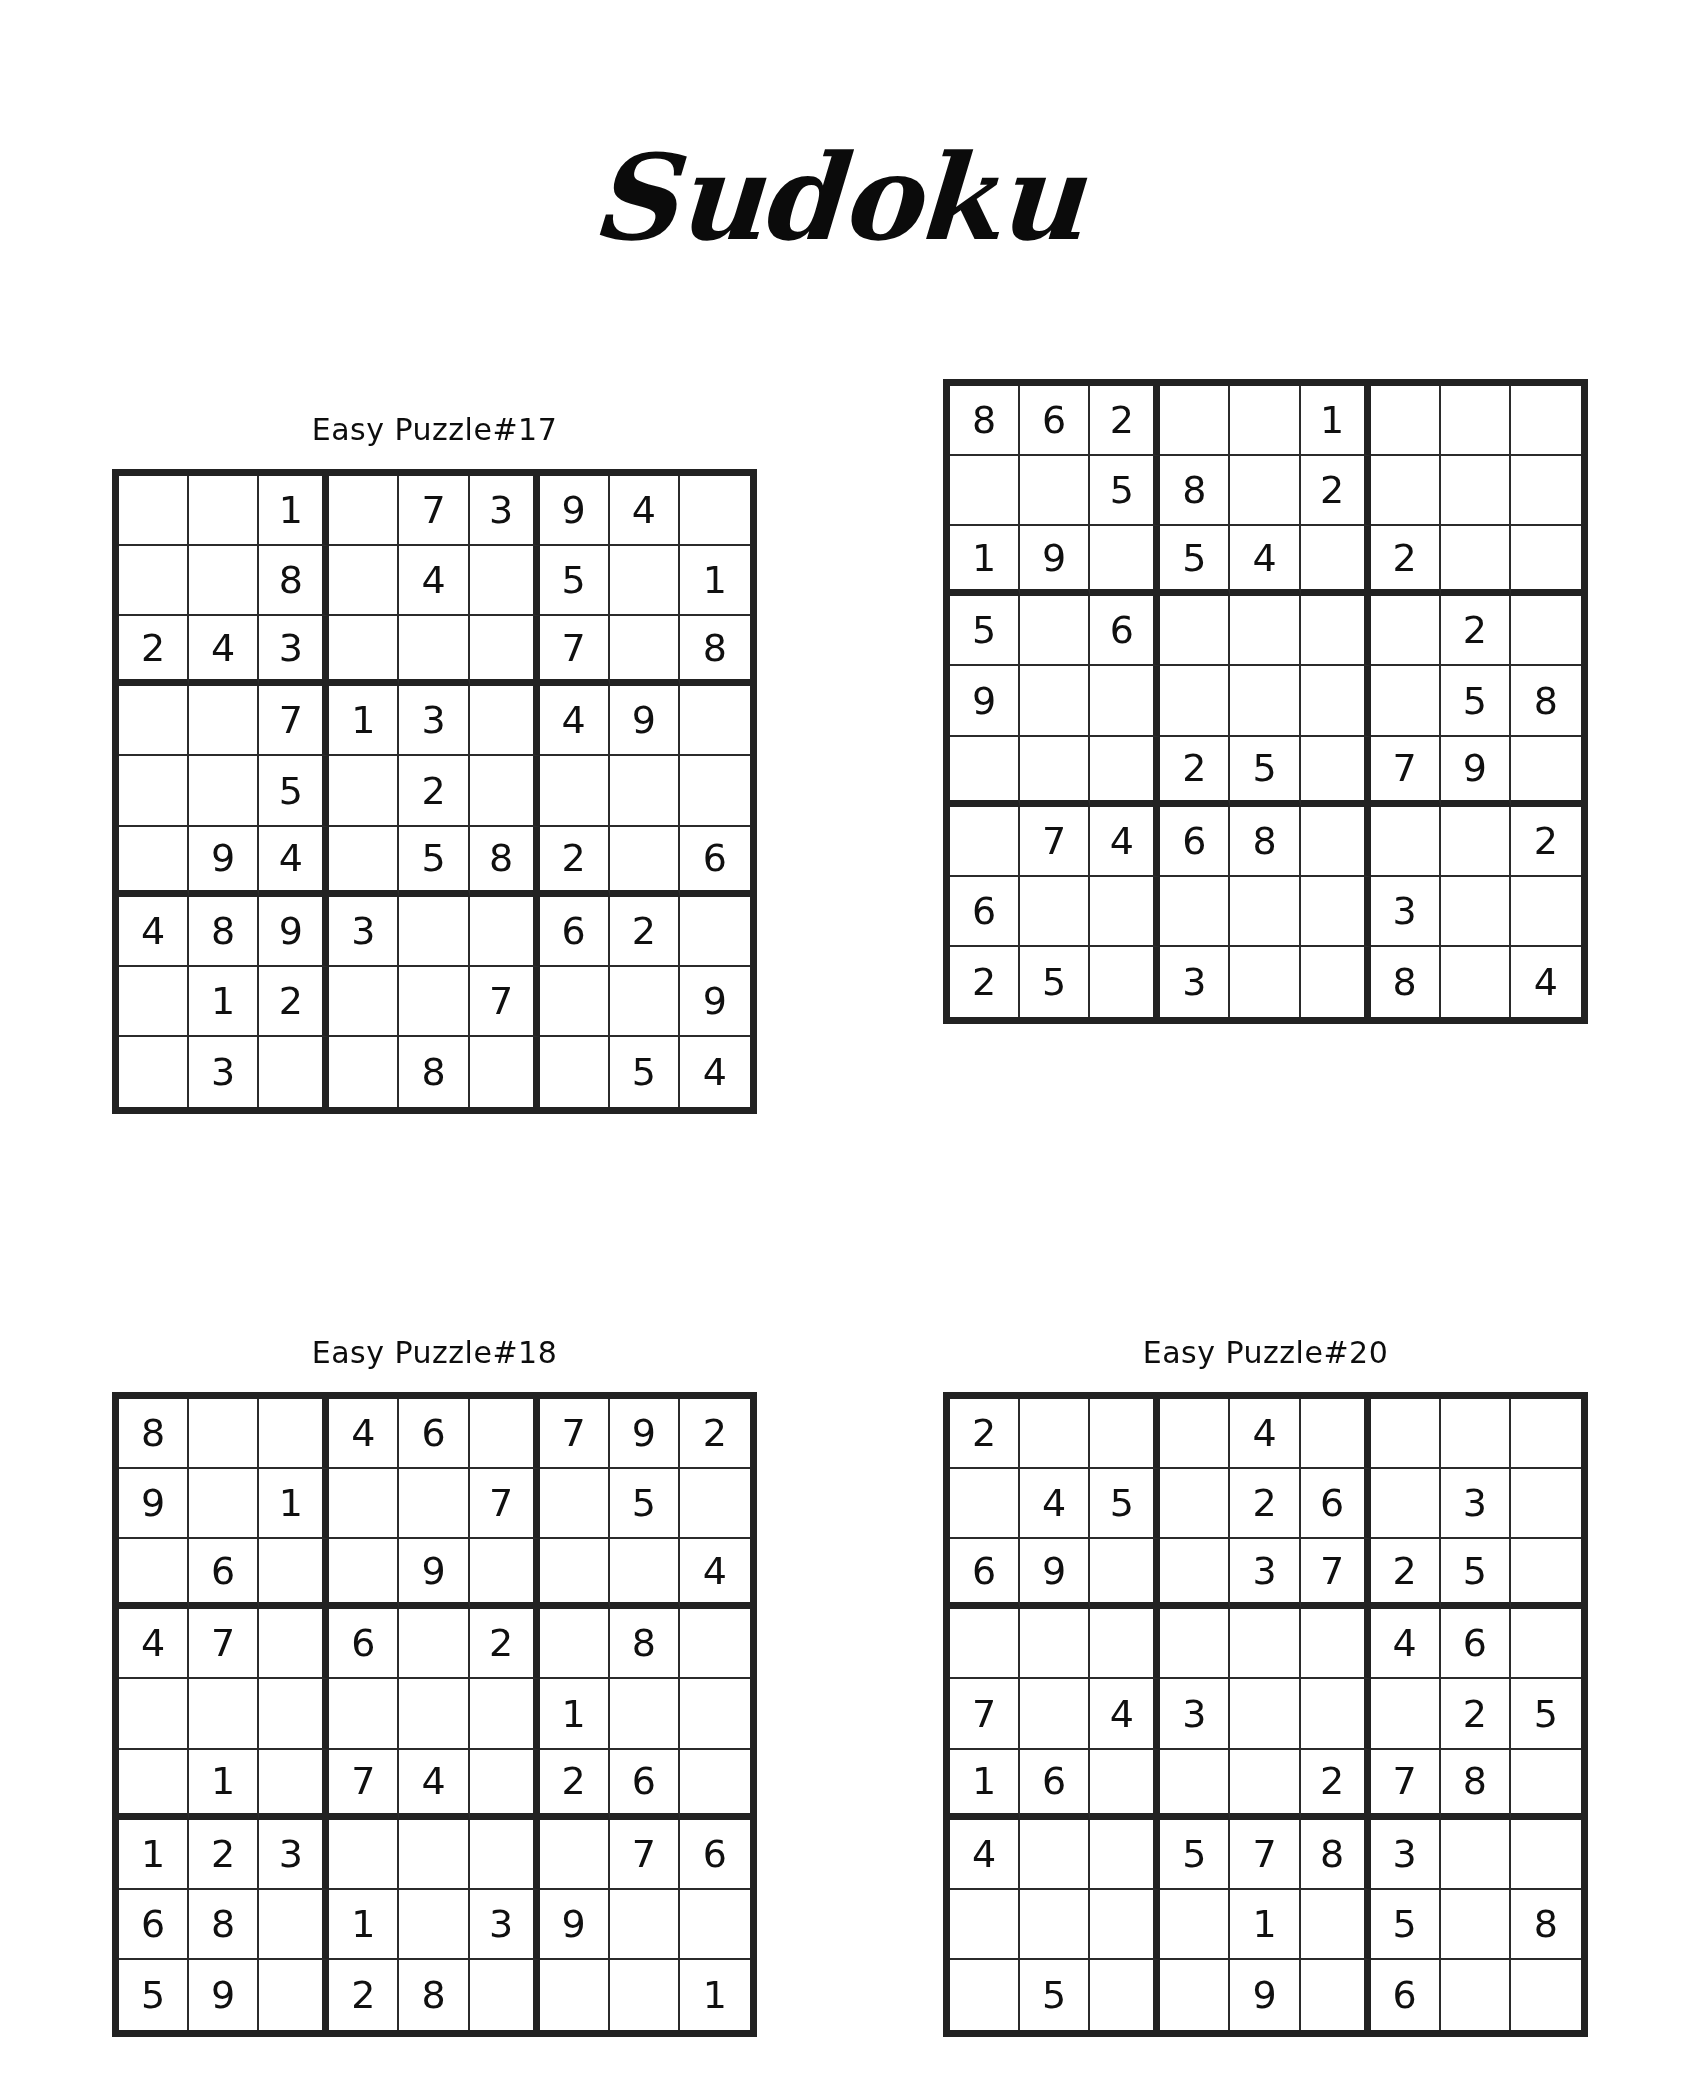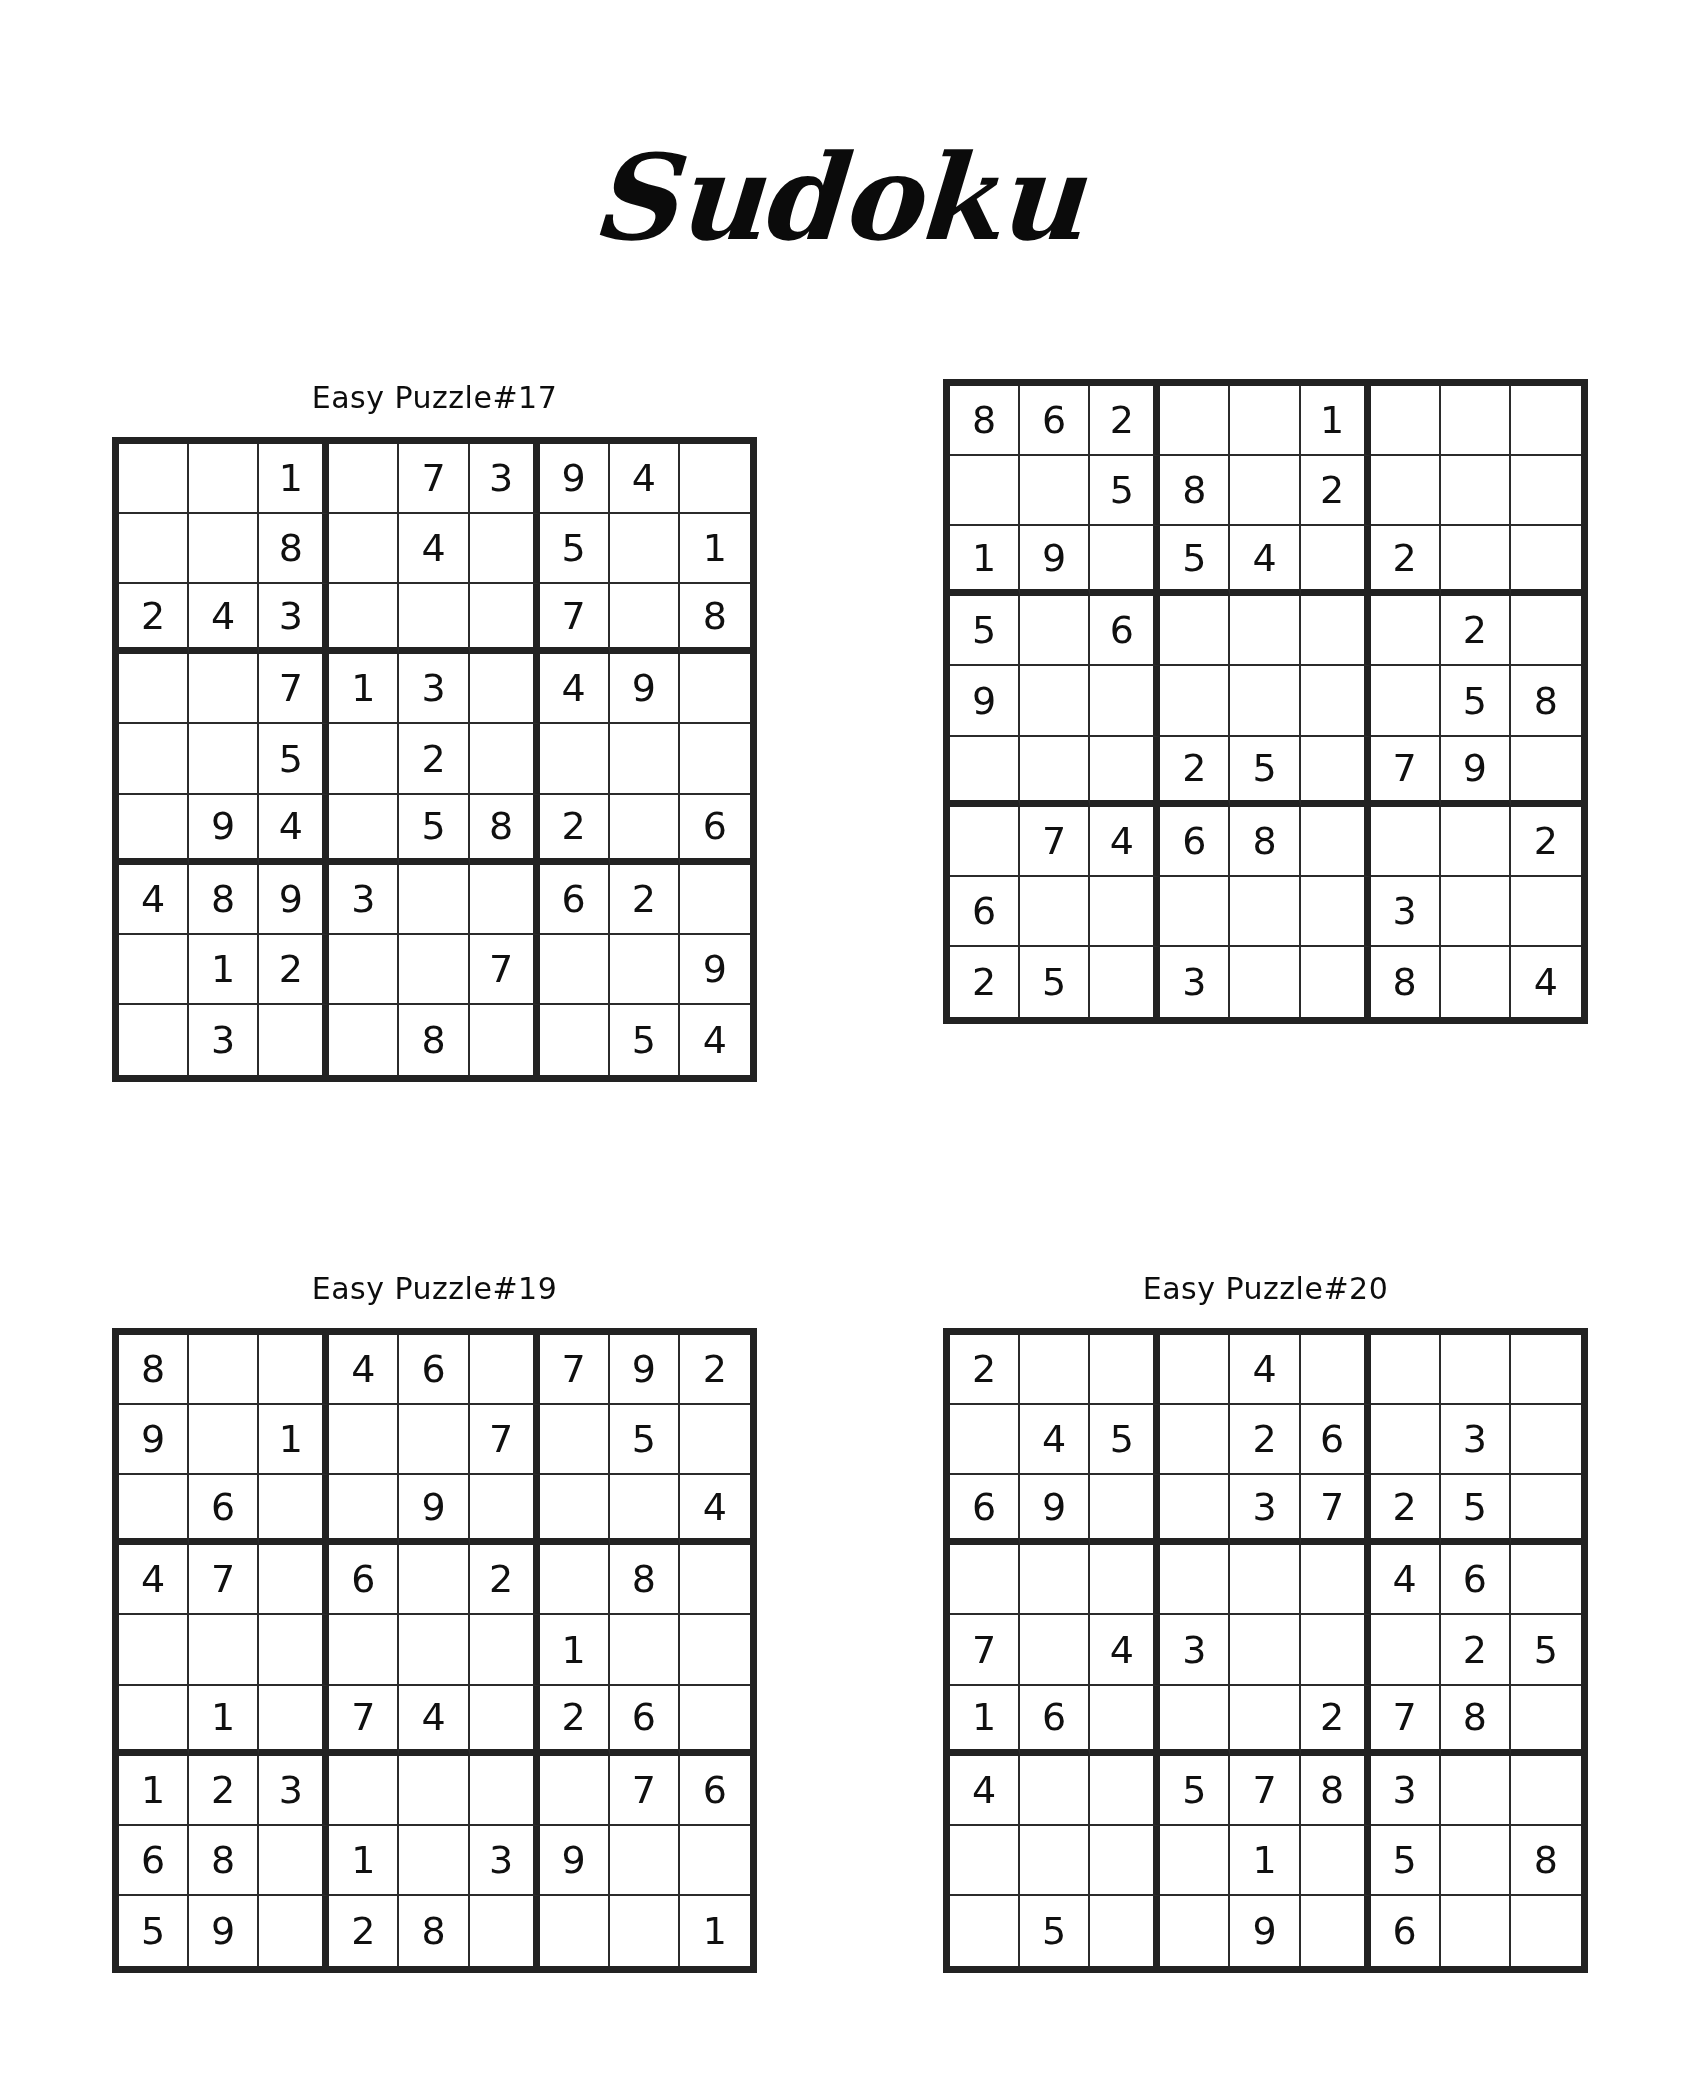--- a/index.html
+++ b/index.html
@@ -63,20 +63,21 @@
   .puzzle-label {
     text-align: center;
     font-family: "DejaVu Sans", sans-serif;
     font-size: 30px;
     font-weight: 400;
     letter-spacing: 0.5px;
     color: #0d0d0d;
     margin-bottom: 20px;
     height: 38px;
     line-height: 38px;
+    margin-top: 32px;
   }
 
   
   .sudoku-grid {
     width: 645px;
     height: 645px;
     box-sizing: border-box;
     border: 7px solid #222222;
     display: grid;
     grid-template-columns: repeat(9, 1fr);
@@ -290,21 +291,21 @@
             <div class="cell empty last-row"></div>
             <div class="cell last-col last-row">4</div>
           </div>
       </div>
 
     </div>
 
     <div class="puzzle-row second">
 
       <div class="puzzle">
-        <div class="puzzle-label">Easy Puzzle#19</div>
+        <div class="puzzle-label">Easy Puzzle#18</div>
         <div class="sudoku-grid">
             <div class="cell">8</div>
             <div class="cell empty"></div>
             <div class="cell empty thick-right"></div>
             <div class="cell">4</div>
             <div class="cell">6</div>
             <div class="cell empty thick-right"></div>
             <div class="cell">7</div>
             <div class="cell">9</div>
             <div class="cell last-col">2</div>

